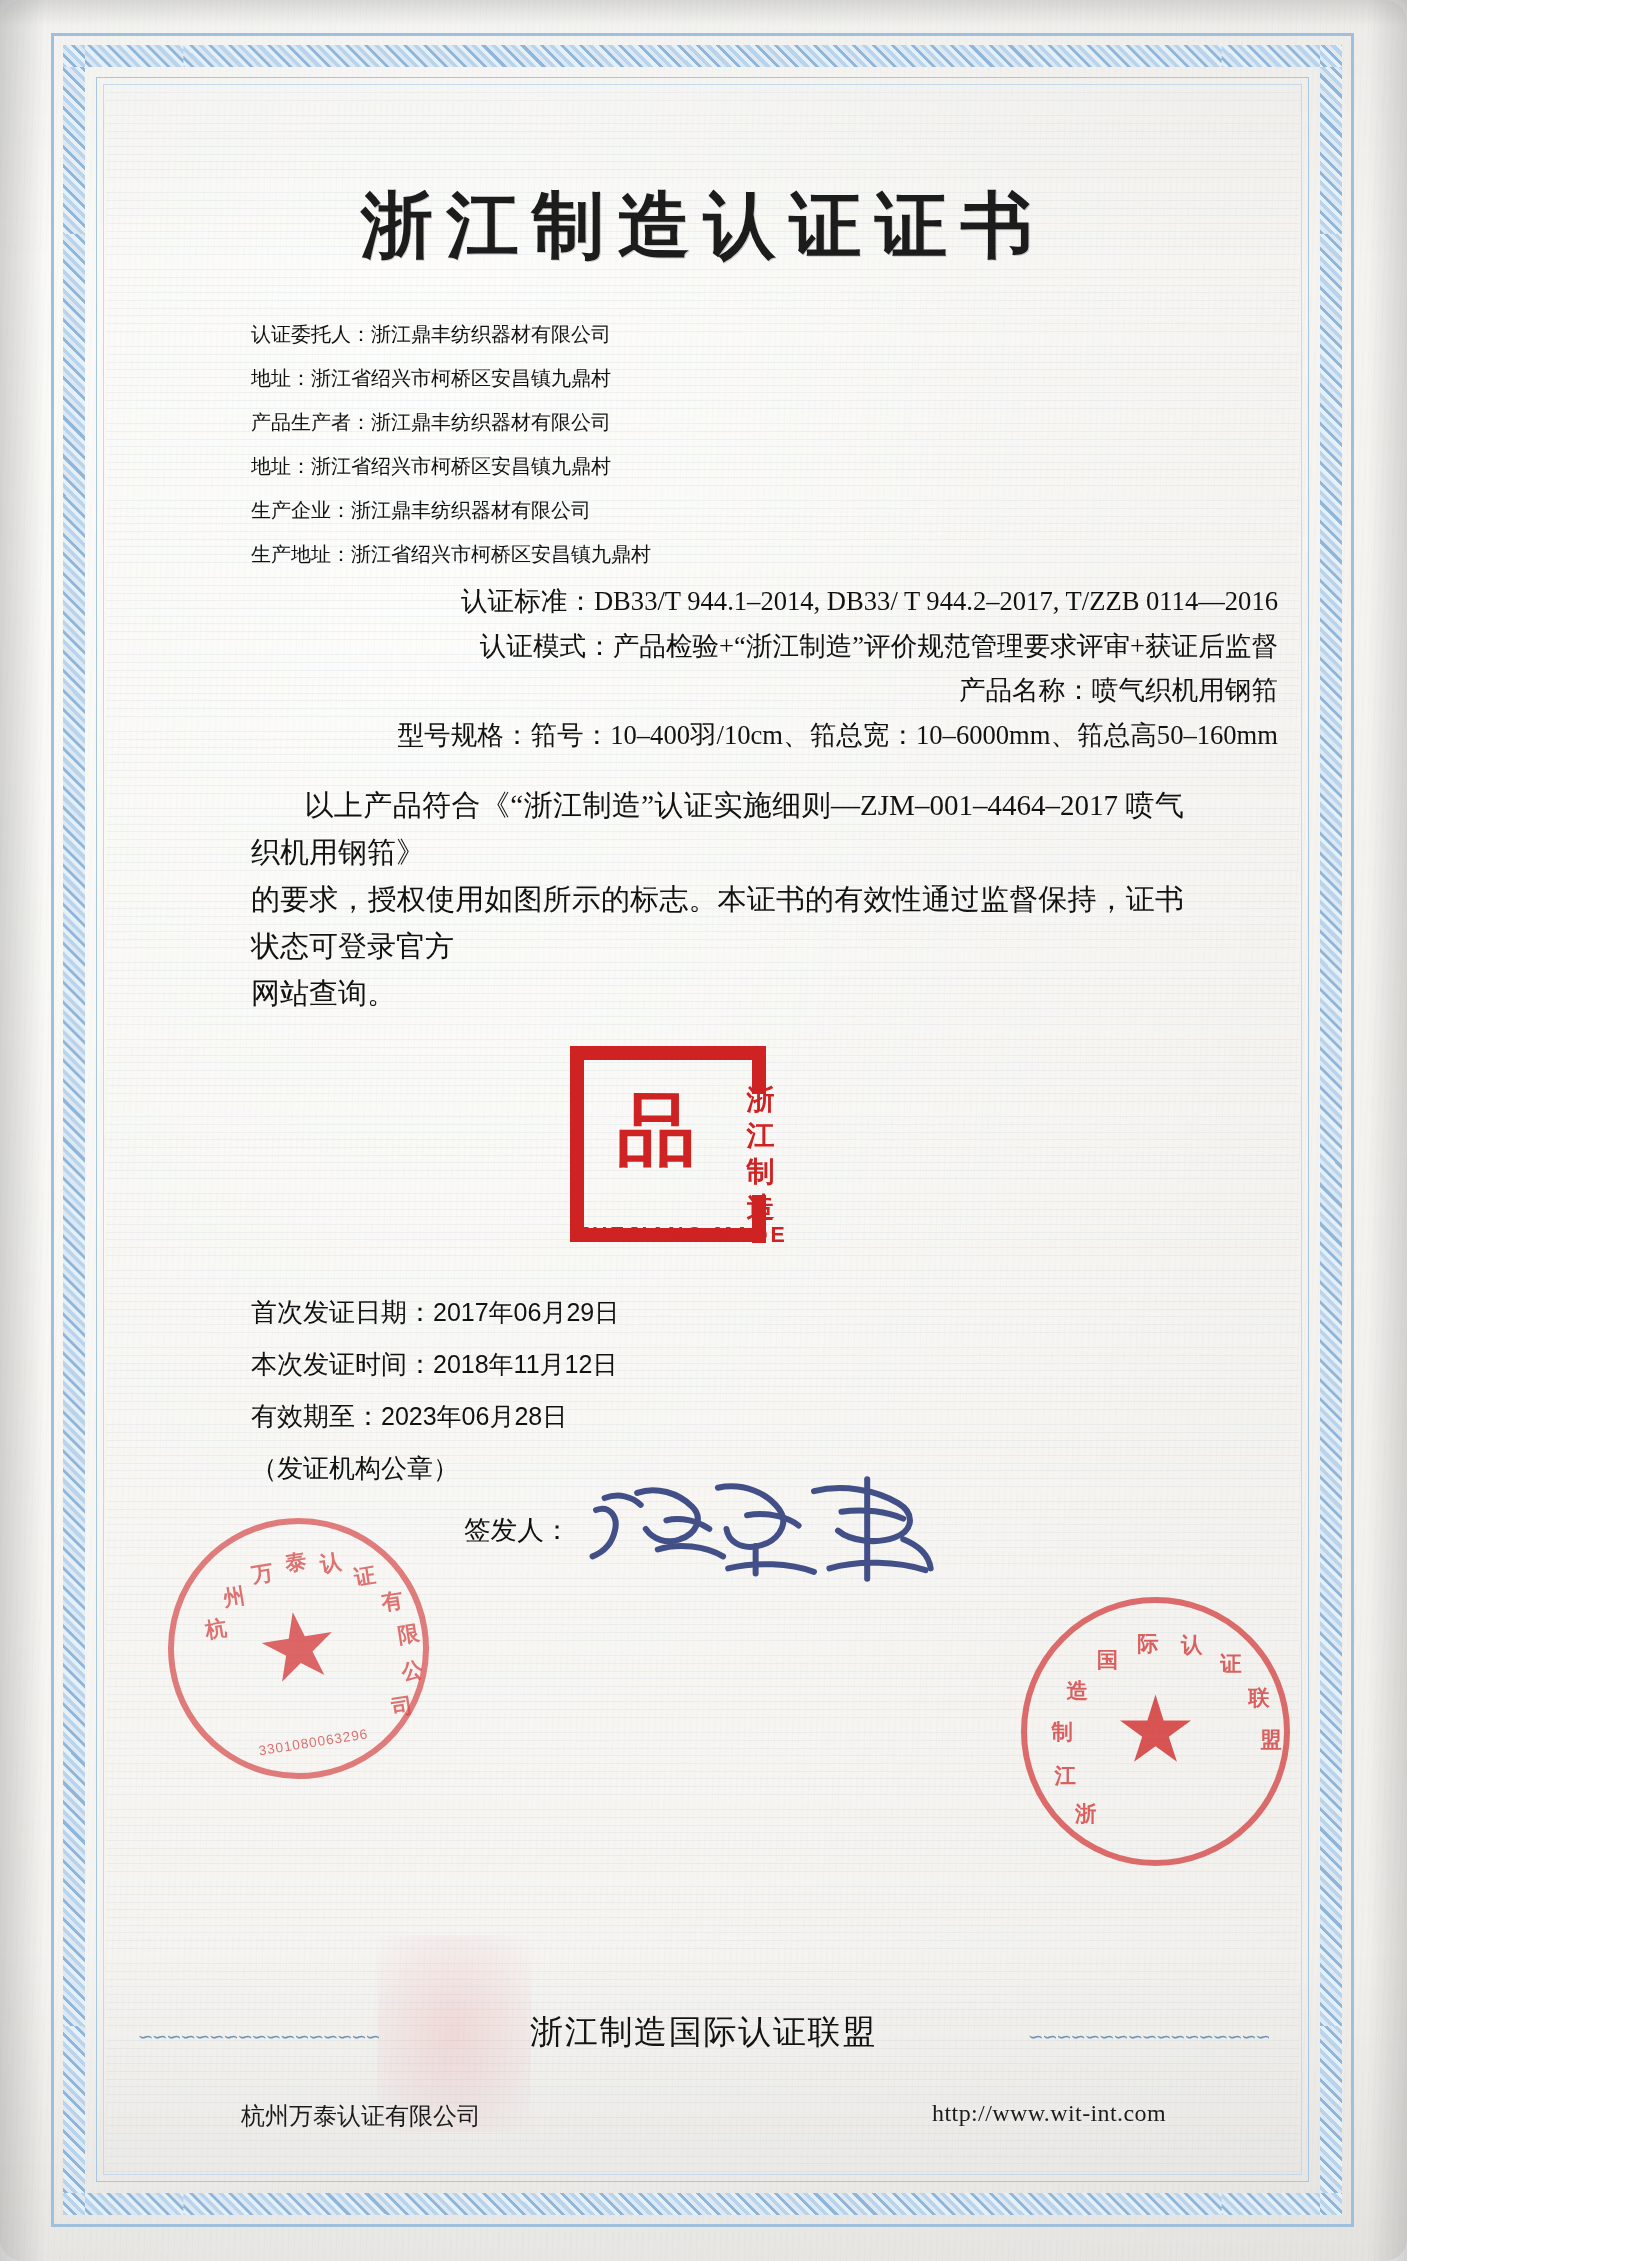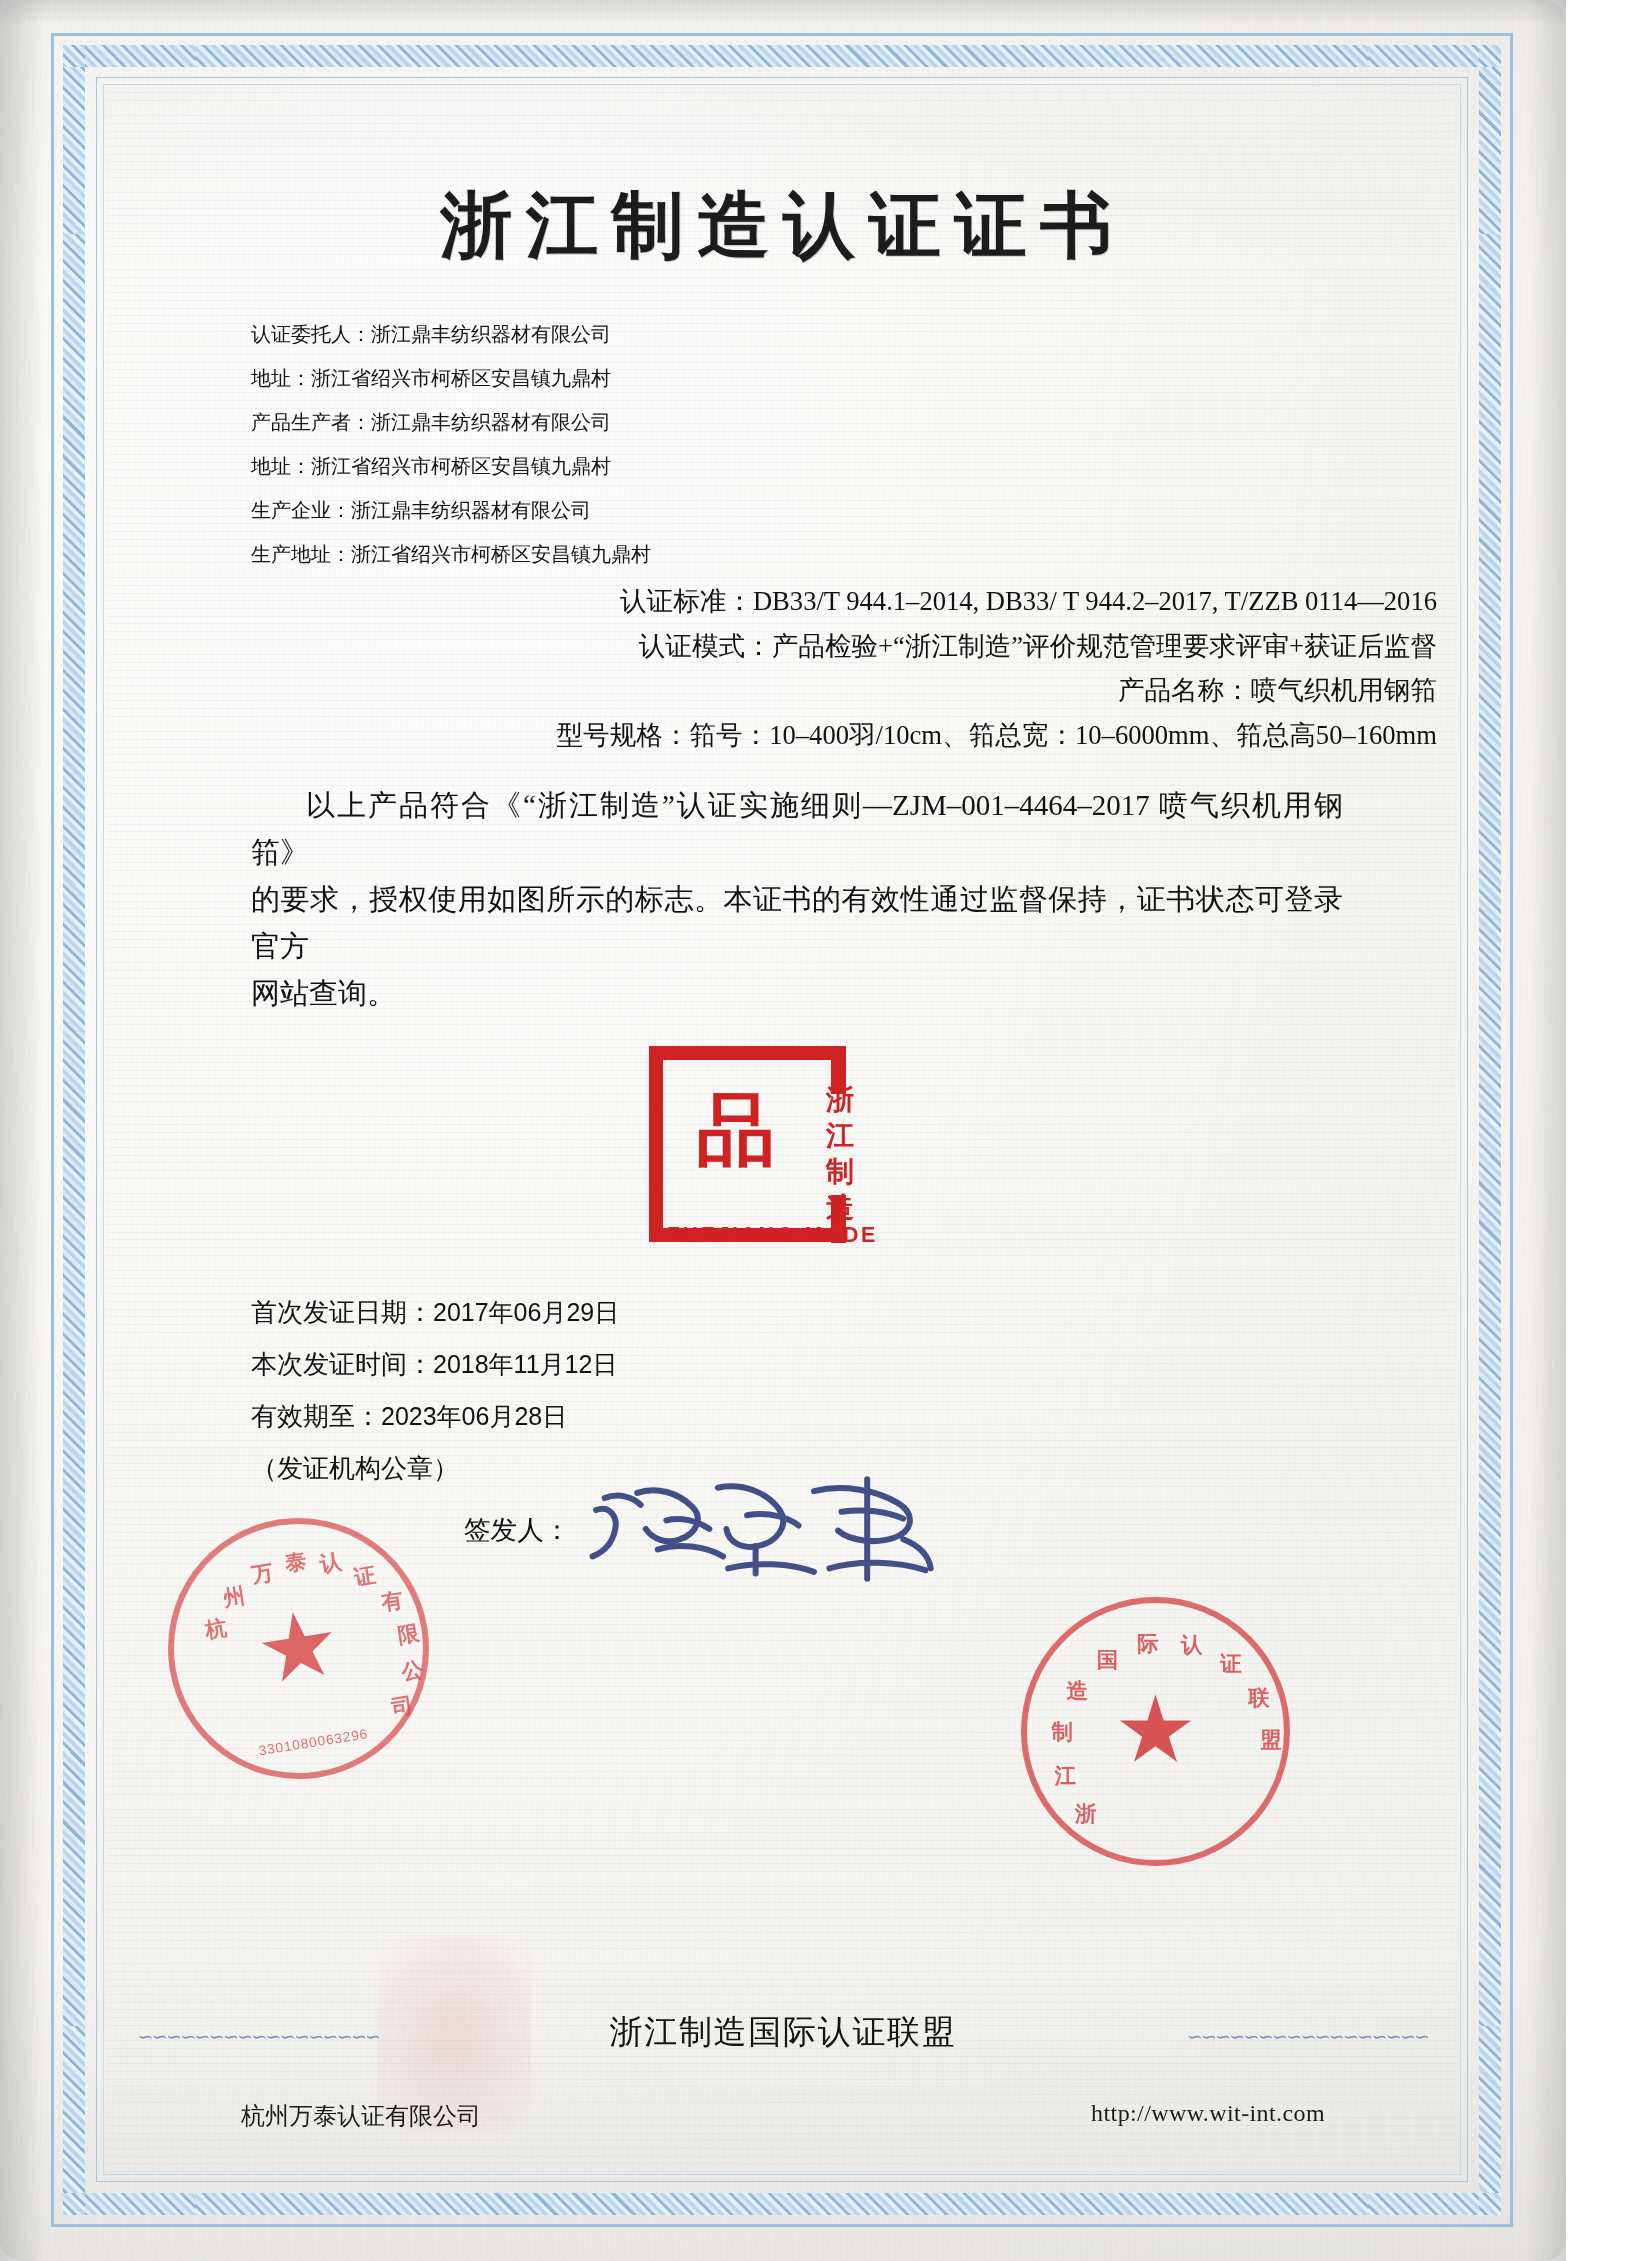--- a/index.html
+++ b/index.html
@@ -9,21 +9,21 @@
   }
   body {
     width: 1647px;
     height: 2261px;
     font-family: "Liberation Serif", serif;
     overflow: hidden;
   }
 
   .page {
     position: relative;
-    width: 1566px;
+    width: 1407px;
     height: 2261px;
     background:
       radial-gradient(ellipse at 30% 20%, #fdfdfb 0%, #f6f5f2 55%, #efeeea 100%);
     border-radius: 22px;
   }
 
   
   .paper-tex {
     position: absolute;
     inset: 0;
@@ -206,21 +206,20 @@
     color: #cf2222;
     font-size: 28px;
     font-weight: 700;
     line-height: 1.28;
     width: 36px;
   }
   .logo-en {
     position: absolute;
     left: 6.9px; top: 177px;
     width: 233px;
-    text-align: center;
     color: #cf2222;
     font-family: "Liberation Sans", sans-serif;
     font-size: 21.4px;
     font-weight: 700;
     letter-spacing: 2.6px;
   }
 
   
   .dates {
     margin-top: 19px;

